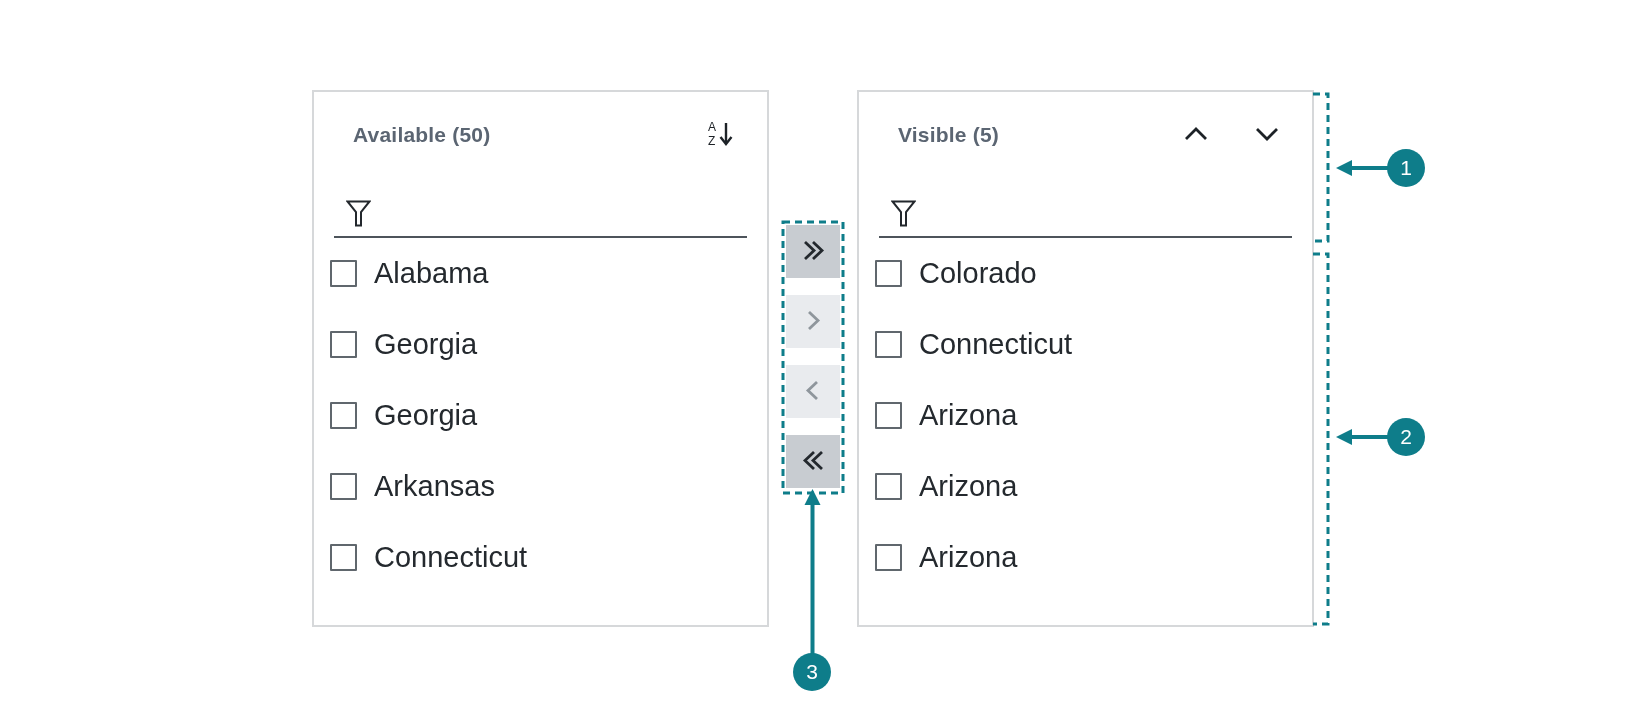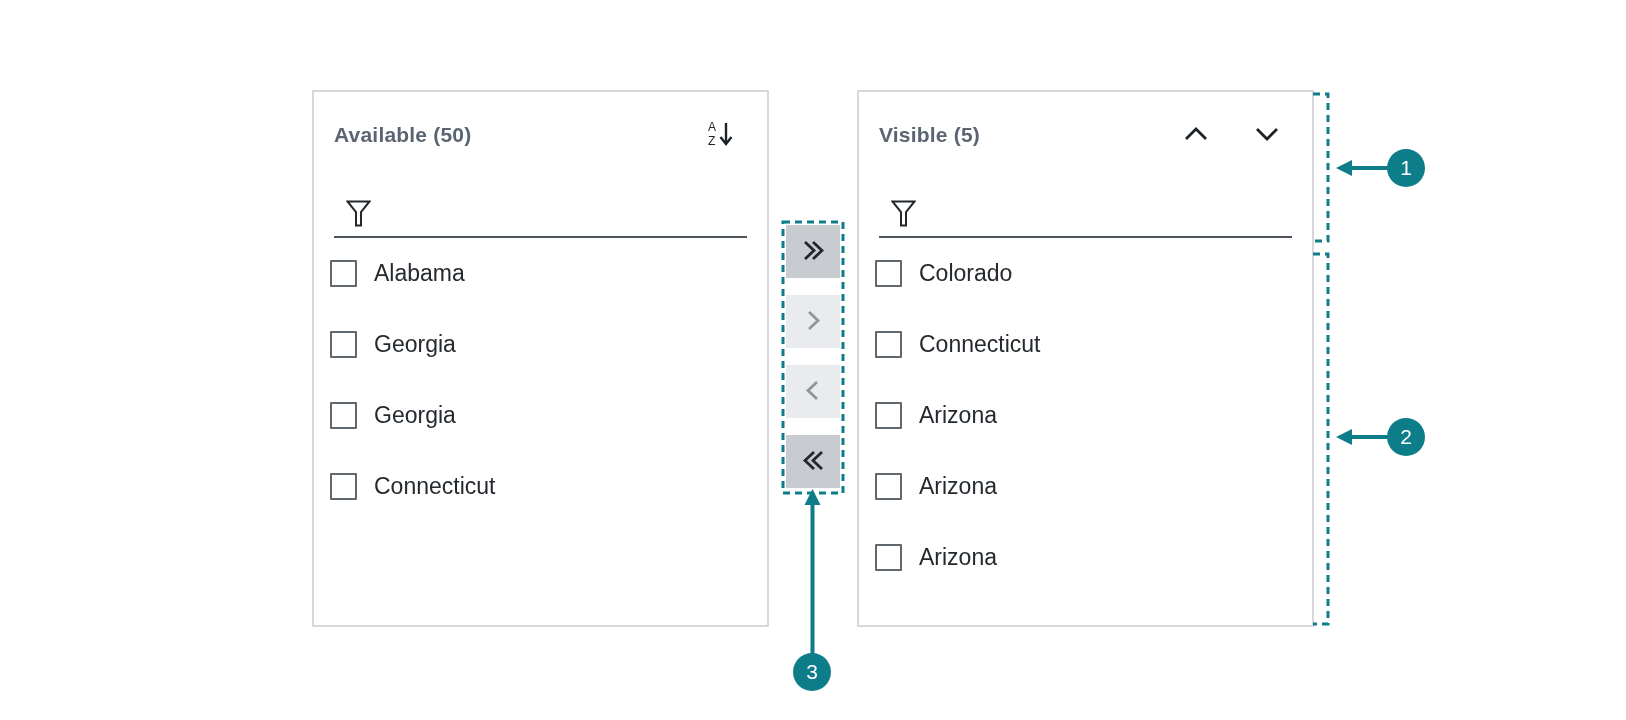--- a/index.html
+++ b/index.html
@@ -23,20 +23,21 @@
     background: #ffffff;
   }
   .panel.left  { left: 312px; }
   .panel.right { left: 857px; }
 
   .panel-header {
     height: 86px;
     display: flex;
     align-items: center;
     padding: 0 33px 0 20px;
+    margin-left: 19px;
   }
   .panel-title {
     flex: 1;
     font-size: 21px;
     font-weight: 600;
     color: #5b6572;
     letter-spacing: 0.2px;
   }
   .icon-btn {
     background: none;
@@ -78,21 +79,21 @@
     width: 27px;
     height: 27px;
     border: 2px solid #60676d;
     border-radius: 1px;
     background: #ffffff;
     margin-right: 17px;
     cursor: pointer;
     flex: none;
   }
   .item-label {
-    font-size: 23px;
+    font-size: 29px;
     color: #24292e;
     text-align: center;
   }
 
   
   .transfer-col {
     position: absolute;
     left: 786px;
     top: 225px;
     width: 54px;
@@ -163,20 +164,24 @@
         <span class="checkbox"></span>
         <span class="item-label">Alabama</span>
       </div>
       <div class="list-item">
         <span class="checkbox"></span>
         <span class="item-label">Georgia</span>
       </div>
       <div class="list-item">
         <span class="checkbox"></span>
         <span class="item-label">Georgia</span>
+      </div>
+      <div class="list-item">
+        <span class="checkbox"></span>
+        <span class="item-label">Arkansas</span>
       </div>
       <div class="list-item">
         <span class="checkbox"></span>
         <span class="item-label">Connecticut</span>
       </div>
     </div>
   </div>
 
   <div class="transfer-col">
     <button class="transfer-btn enabled">

